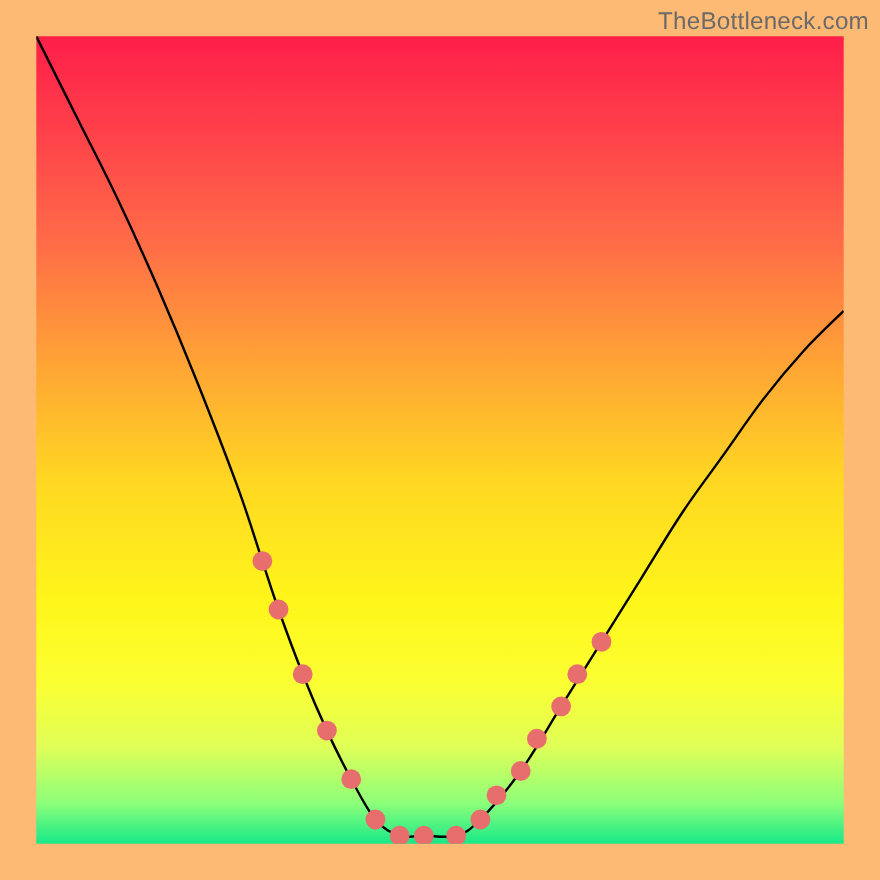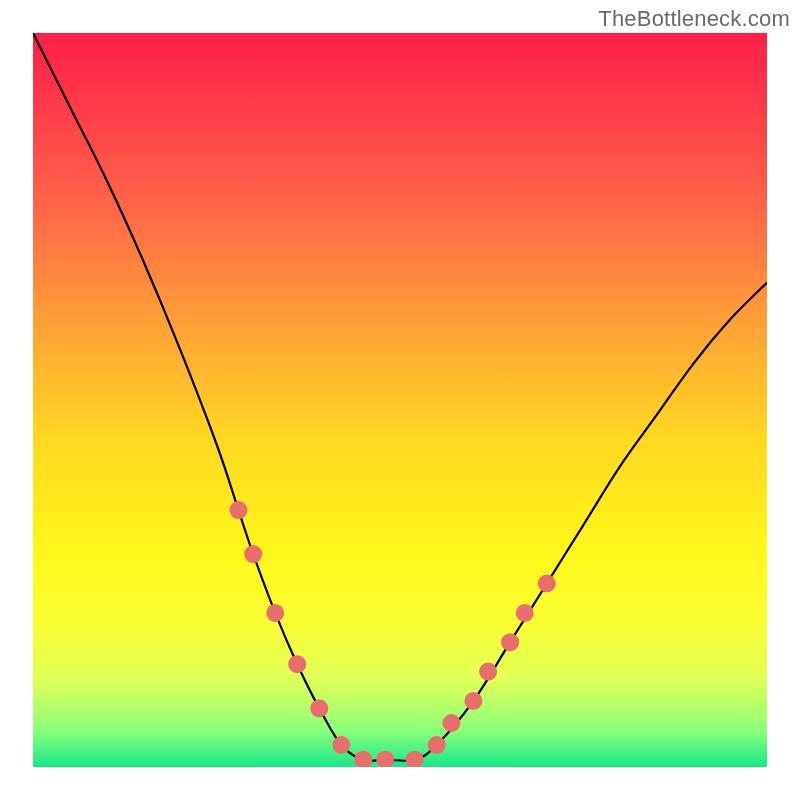--- a/index.html
+++ b/index.html
@@ -10,21 +10,21 @@
     overflow: hidden;
     background: #000;
     font-family: Arial, Helvetica, sans-serif;
   }
   .frame {
     position: absolute;
     left: 0;
     top: 0;
     width: 800px;
     height: 800px;
-    background: #ffffff;
+    background: #fdba74;
   }
   .plot {
     position: absolute;
     left: 33px;
     top: 33px;
     width: 734px;
     height: 734px;
     background: linear-gradient(to bottom,
       #ff1e49 0%,
       #ff3b4a 10%,

